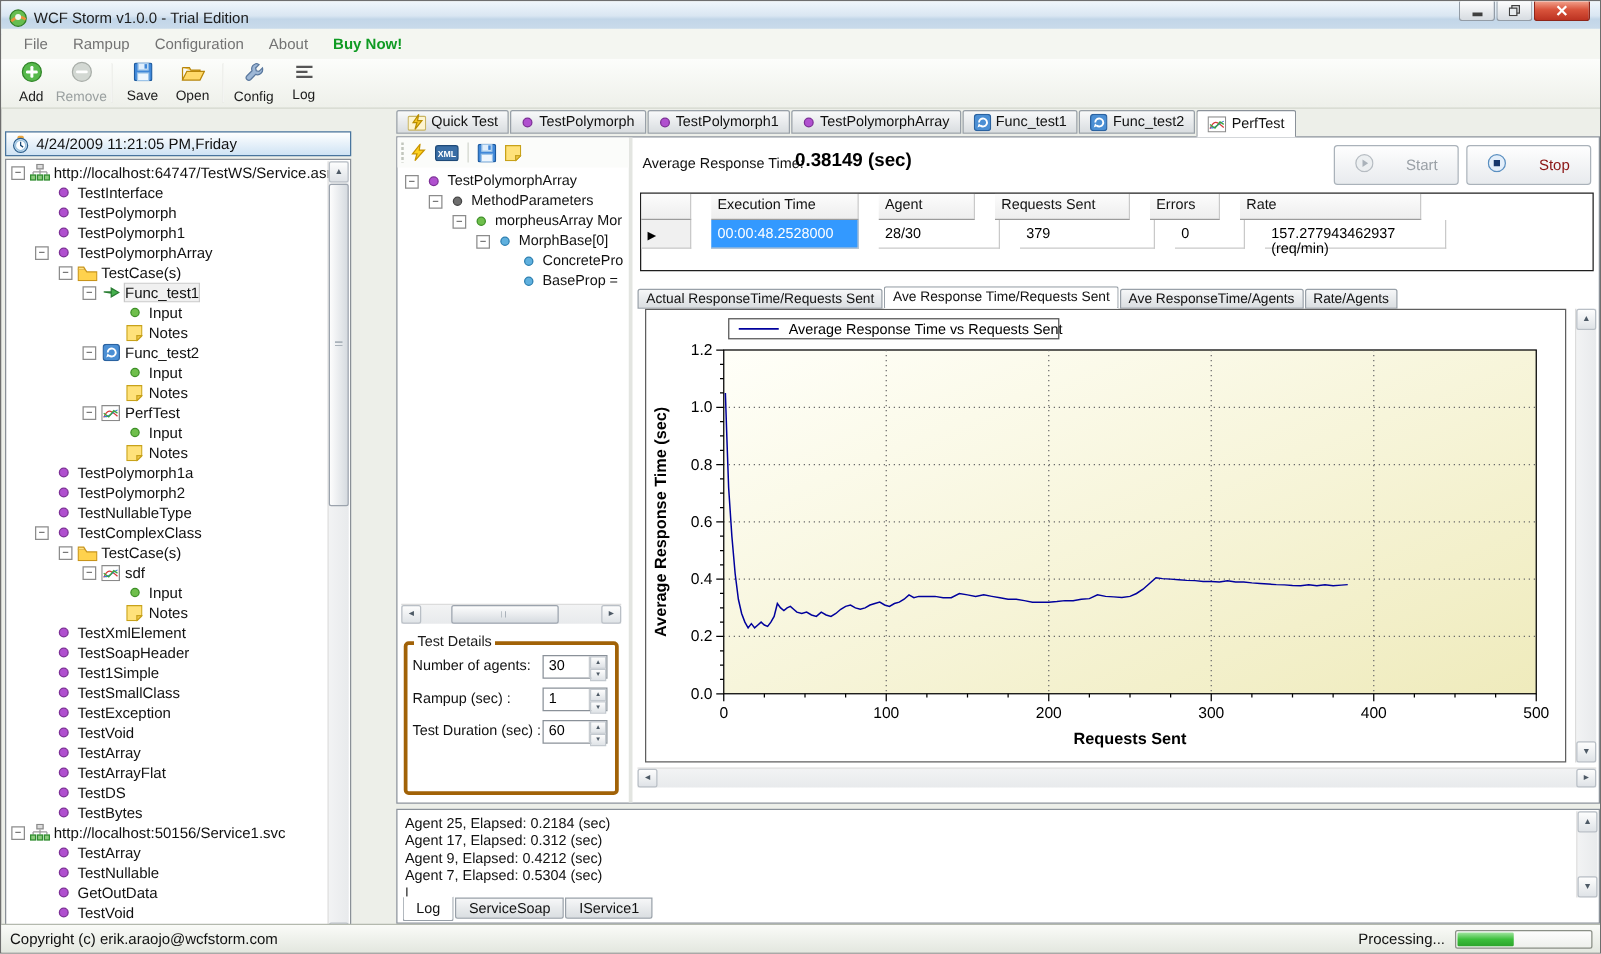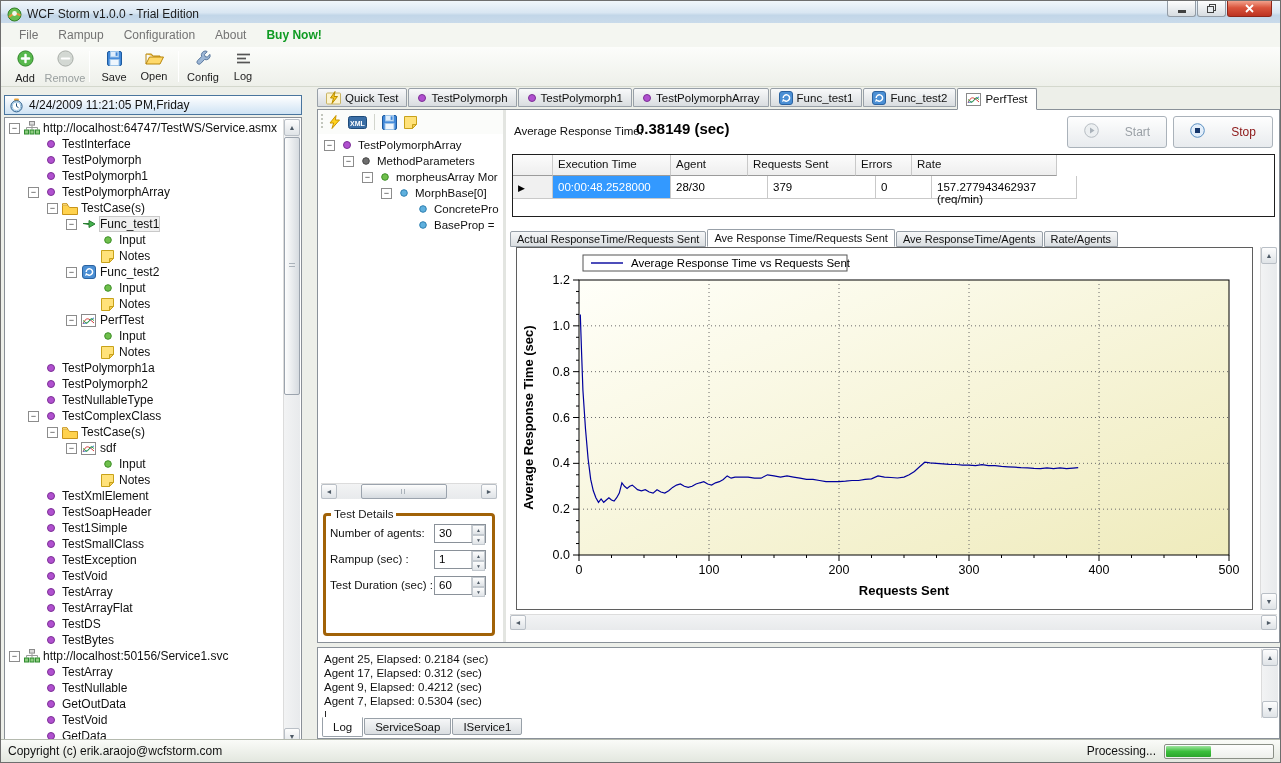--- a/index.html
+++ b/index.html
@@ -29,21 +29,21 @@
   
   .toolbar { position:absolute; left:0; top:46px; right:0; height:40px;
     background:linear-gradient(#fcfdfb,#eef0ea); border-bottom:1px solid #d4d8cd;
     display:flex; align-items:stretch; padding-left:4px; }
   .tbtn { width:40px; display:flex; flex-direction:column; align-items:center; justify-content:center; gap:1px; cursor:default; }
   .tbtn .tlab { font-size:11px; color:#1c1c1c; }
   .tbtn.disabled .tlab { color:#9aa0a0; }
   .tsep { width:1px; background:#c3c8bc; border-right:1px solid #fff; margin:4px 4px; }
 
   
-  .left-panel { position:absolute; left:3px; top:94px; width:298px; height:652px; }
+  .left-panel { position:absolute; left:3px; top:104px; width:277px; height:652px; }
   .date-header { height:20px; border:1px solid #49759e; background:linear-gradient(#ffffff,#cfe3f4);
     display:flex; align-items:center; font-size:12px; color:#111; }
   .date-header .ic { margin:0 5px 0 4px; display:inline-flex; }
   .tree-box { position:absolute; left:0; top:22px; right:0; bottom:0; background:#fff;
     border:1px solid #8a9097; overflow:hidden; padding-top:2px; }
   .trow { height:16px; display:flex; align-items:center; white-space:nowrap; overflow:hidden; cursor:default; }
   .trow .exp { width:11px; height:11px; border:1px solid #8c8c8c; background:#fff; font-size:9px;
     line-height:9px; text-align:center; color:#333; margin-right:3px; flex:none; }
   .trow .tic { width:17px; display:inline-flex; justify-content:center; margin-right:3px; flex:none; }
   .trow .tlabel { font-size:12px; color:#111; }
@@ -100,21 +100,21 @@
   .perf-area { position:absolute; left:190px; top:0; right:0; bottom:0; }
   .avg-row { position:absolute; left:0; top:0; right:0; height:44px; }
   .avg-label { position:absolute; left:6px; top:15px; font-size:11.5px; color:#111; }
   .avg-value { position:absolute; left:128px; top:10px; font-size:15px; font-weight:bold; color:#000; }
   .pbtn { position:absolute; top:6px; height:32px; width:100px; border:1px solid #aab2ba; border-radius:3px;
     background:linear-gradient(#fefefe,#e8ebee); display:flex; align-items:center; justify-content:center; gap:26px;
     font-size:12px; cursor:default; }
   .pbtn.start { right:112px; color:#9aa0a6; }
   .pbtn.stop { right:6px; color:#8b1515; }
   .grid-box { position:absolute; left:4px; top:44px; right:4px; height:63px; border:1px solid #1f1f1f; background:#fff; overflow:hidden; }
-  .gh-row,.gd-row { display:flex; }
+  .gh-row,.gd-row { display:flex;gap:16px; }
   .gh { height:21px; background:linear-gradient(#fcfcfc,#eeeeee); border-right:1px solid #c9c9c9; border-bottom:1px solid #9b9b9b;
     font-size:11.5px; padding:3px 0 0 5px; color:#111; }
   .gd { height:23px; border-right:1px solid #c9c9c9; border-bottom:1px solid #c9c9c9; font-size:11.5px; padding:5px 0 0 5px; background:#fff; }
   .gd.sel { background:#3399ff; color:#fff; }
   .gd.rowmark { background:#f0f0f0; color:#000; font-size:9px; padding-top:7px; }
   .chart-tabs { position:absolute; left:2px; top:119px; display:flex; align-items:flex-end; height:18px; }
   .ctab { height:16px; padding:0 6px; font-size:11px; display:inline-flex; align-items:center;
     border:1px solid #98a0a8; border-radius:2px 2px 0 0; background:linear-gradient(#f6f7f8,#dadee1); margin-right:1px; color:#111; }
   .ctab.active { height:18px; background:#fff; border-bottom-color:#fff; position:relative; z-index:2; }
   .chart-panel { position:absolute; left:8px; top:137px; width:737px; height:363px; border:1px solid #5f5f5f; background:#fff; }

